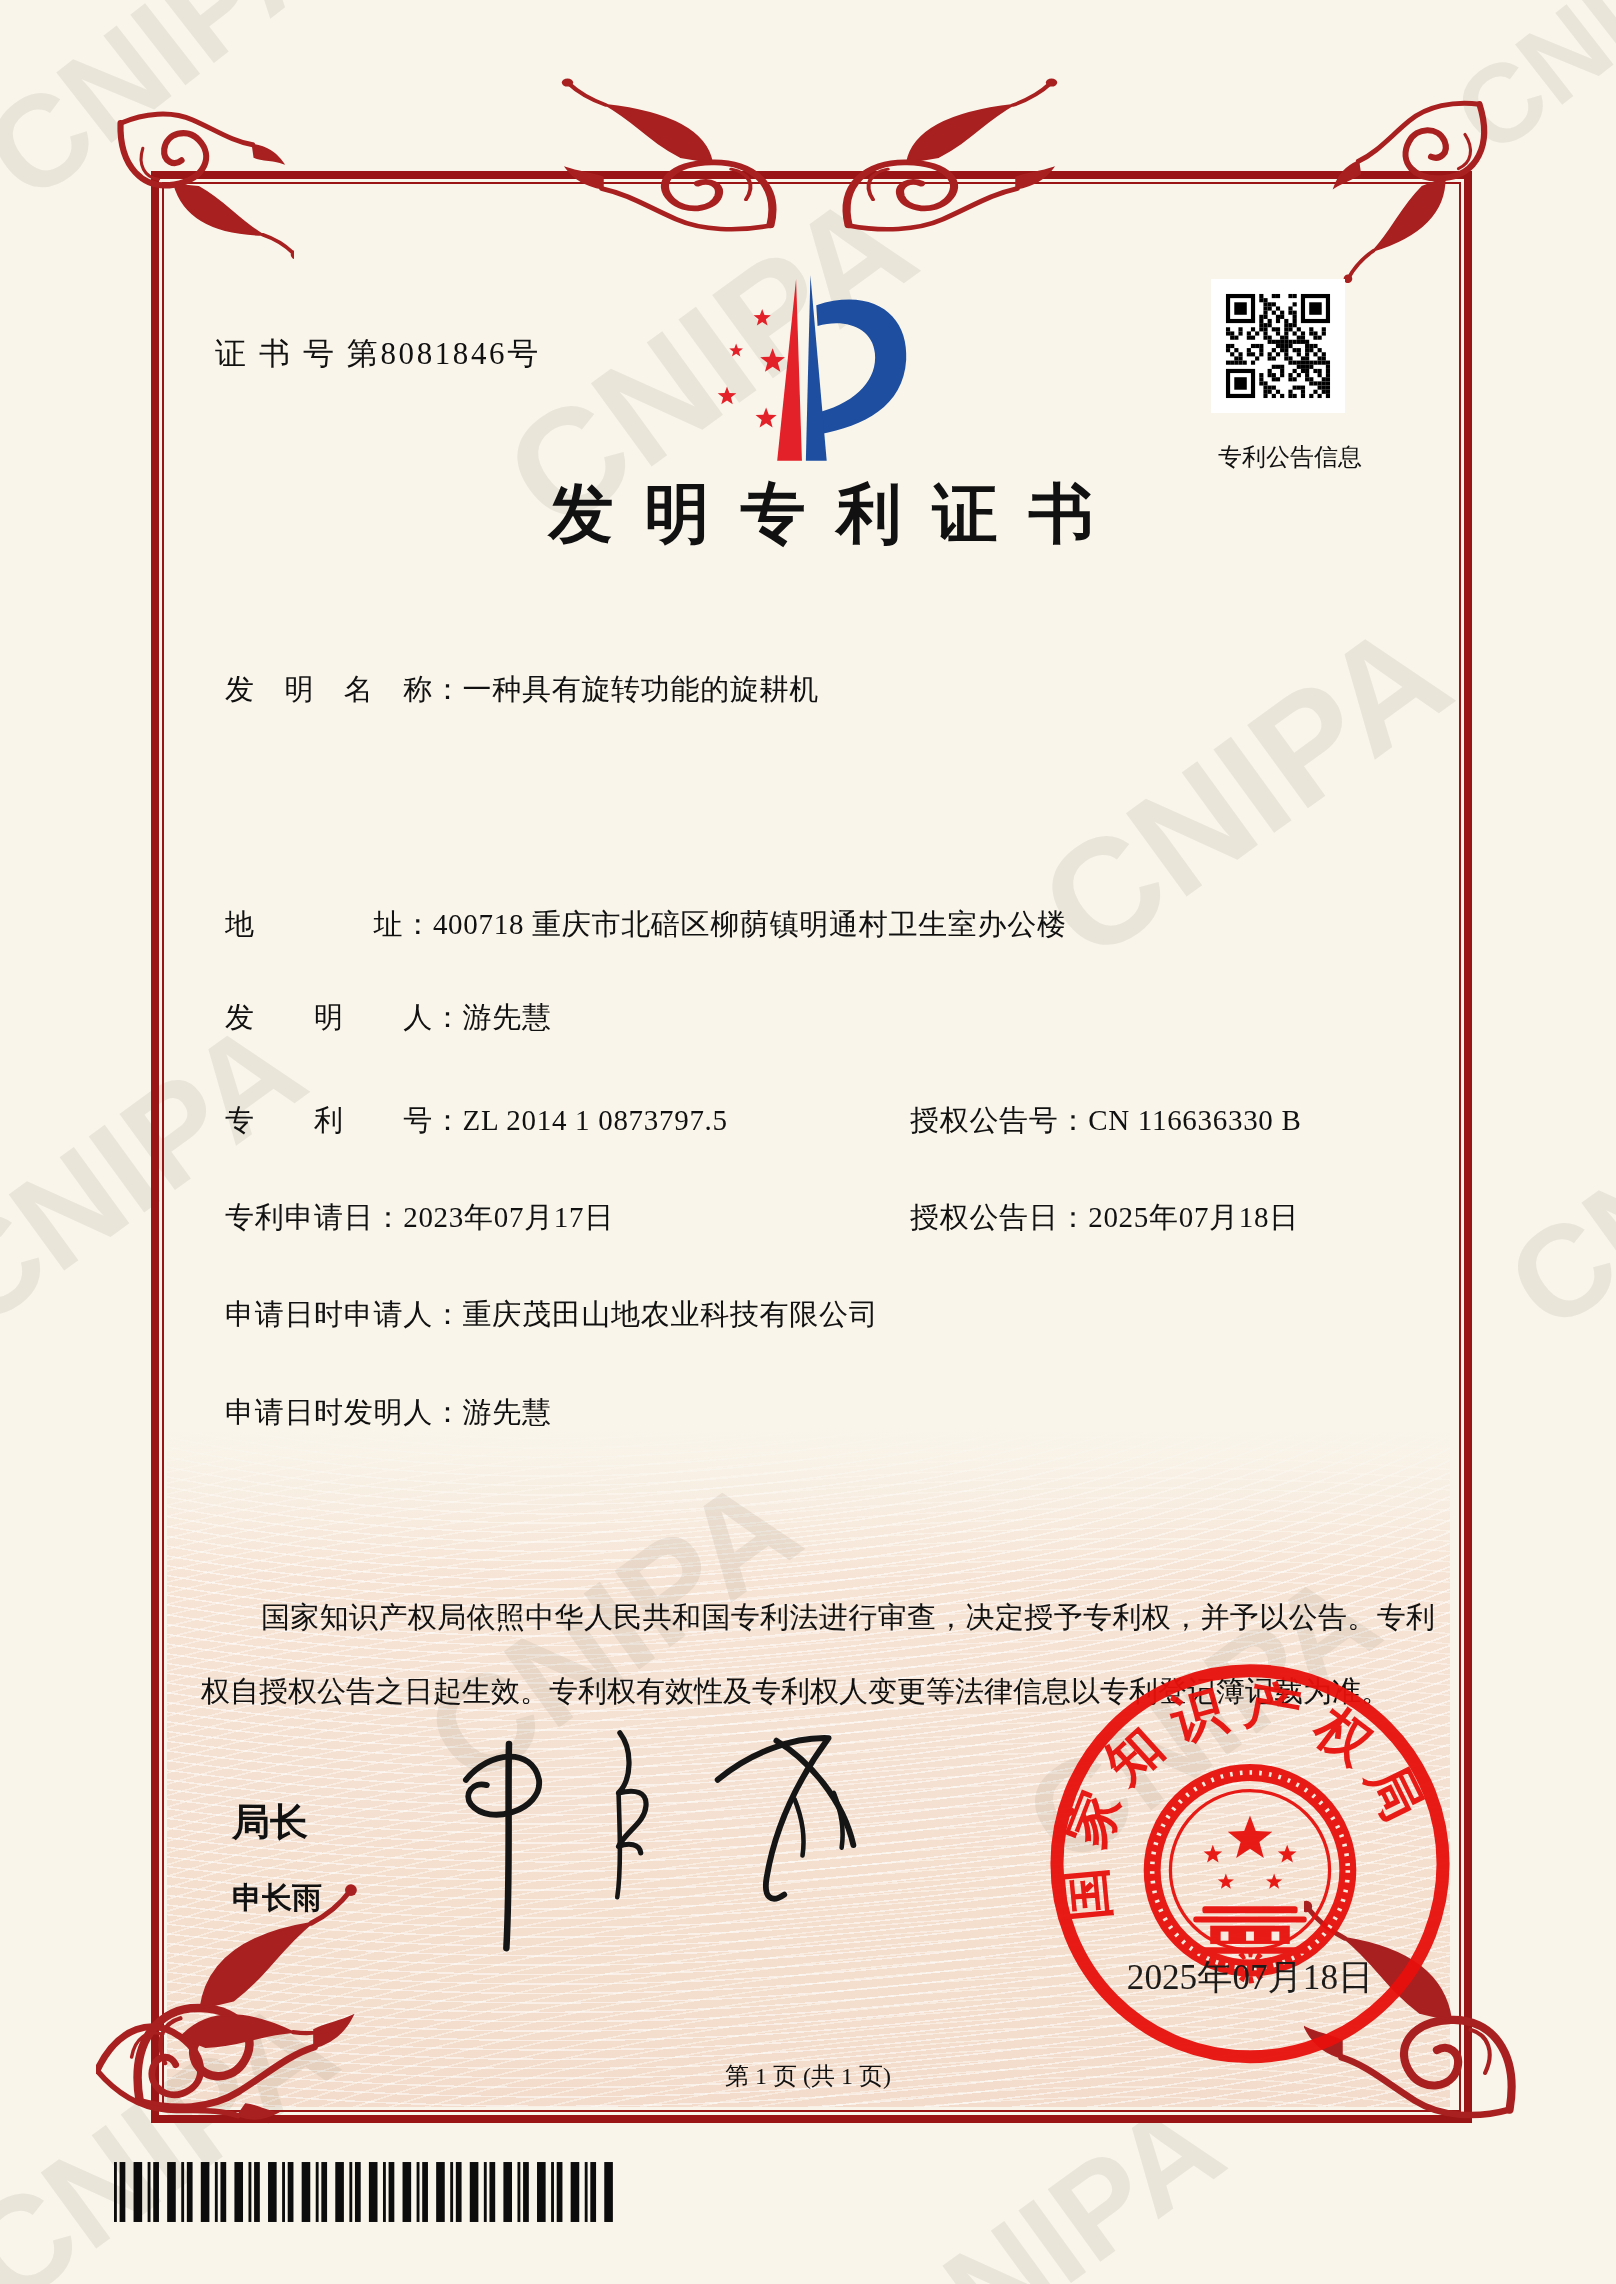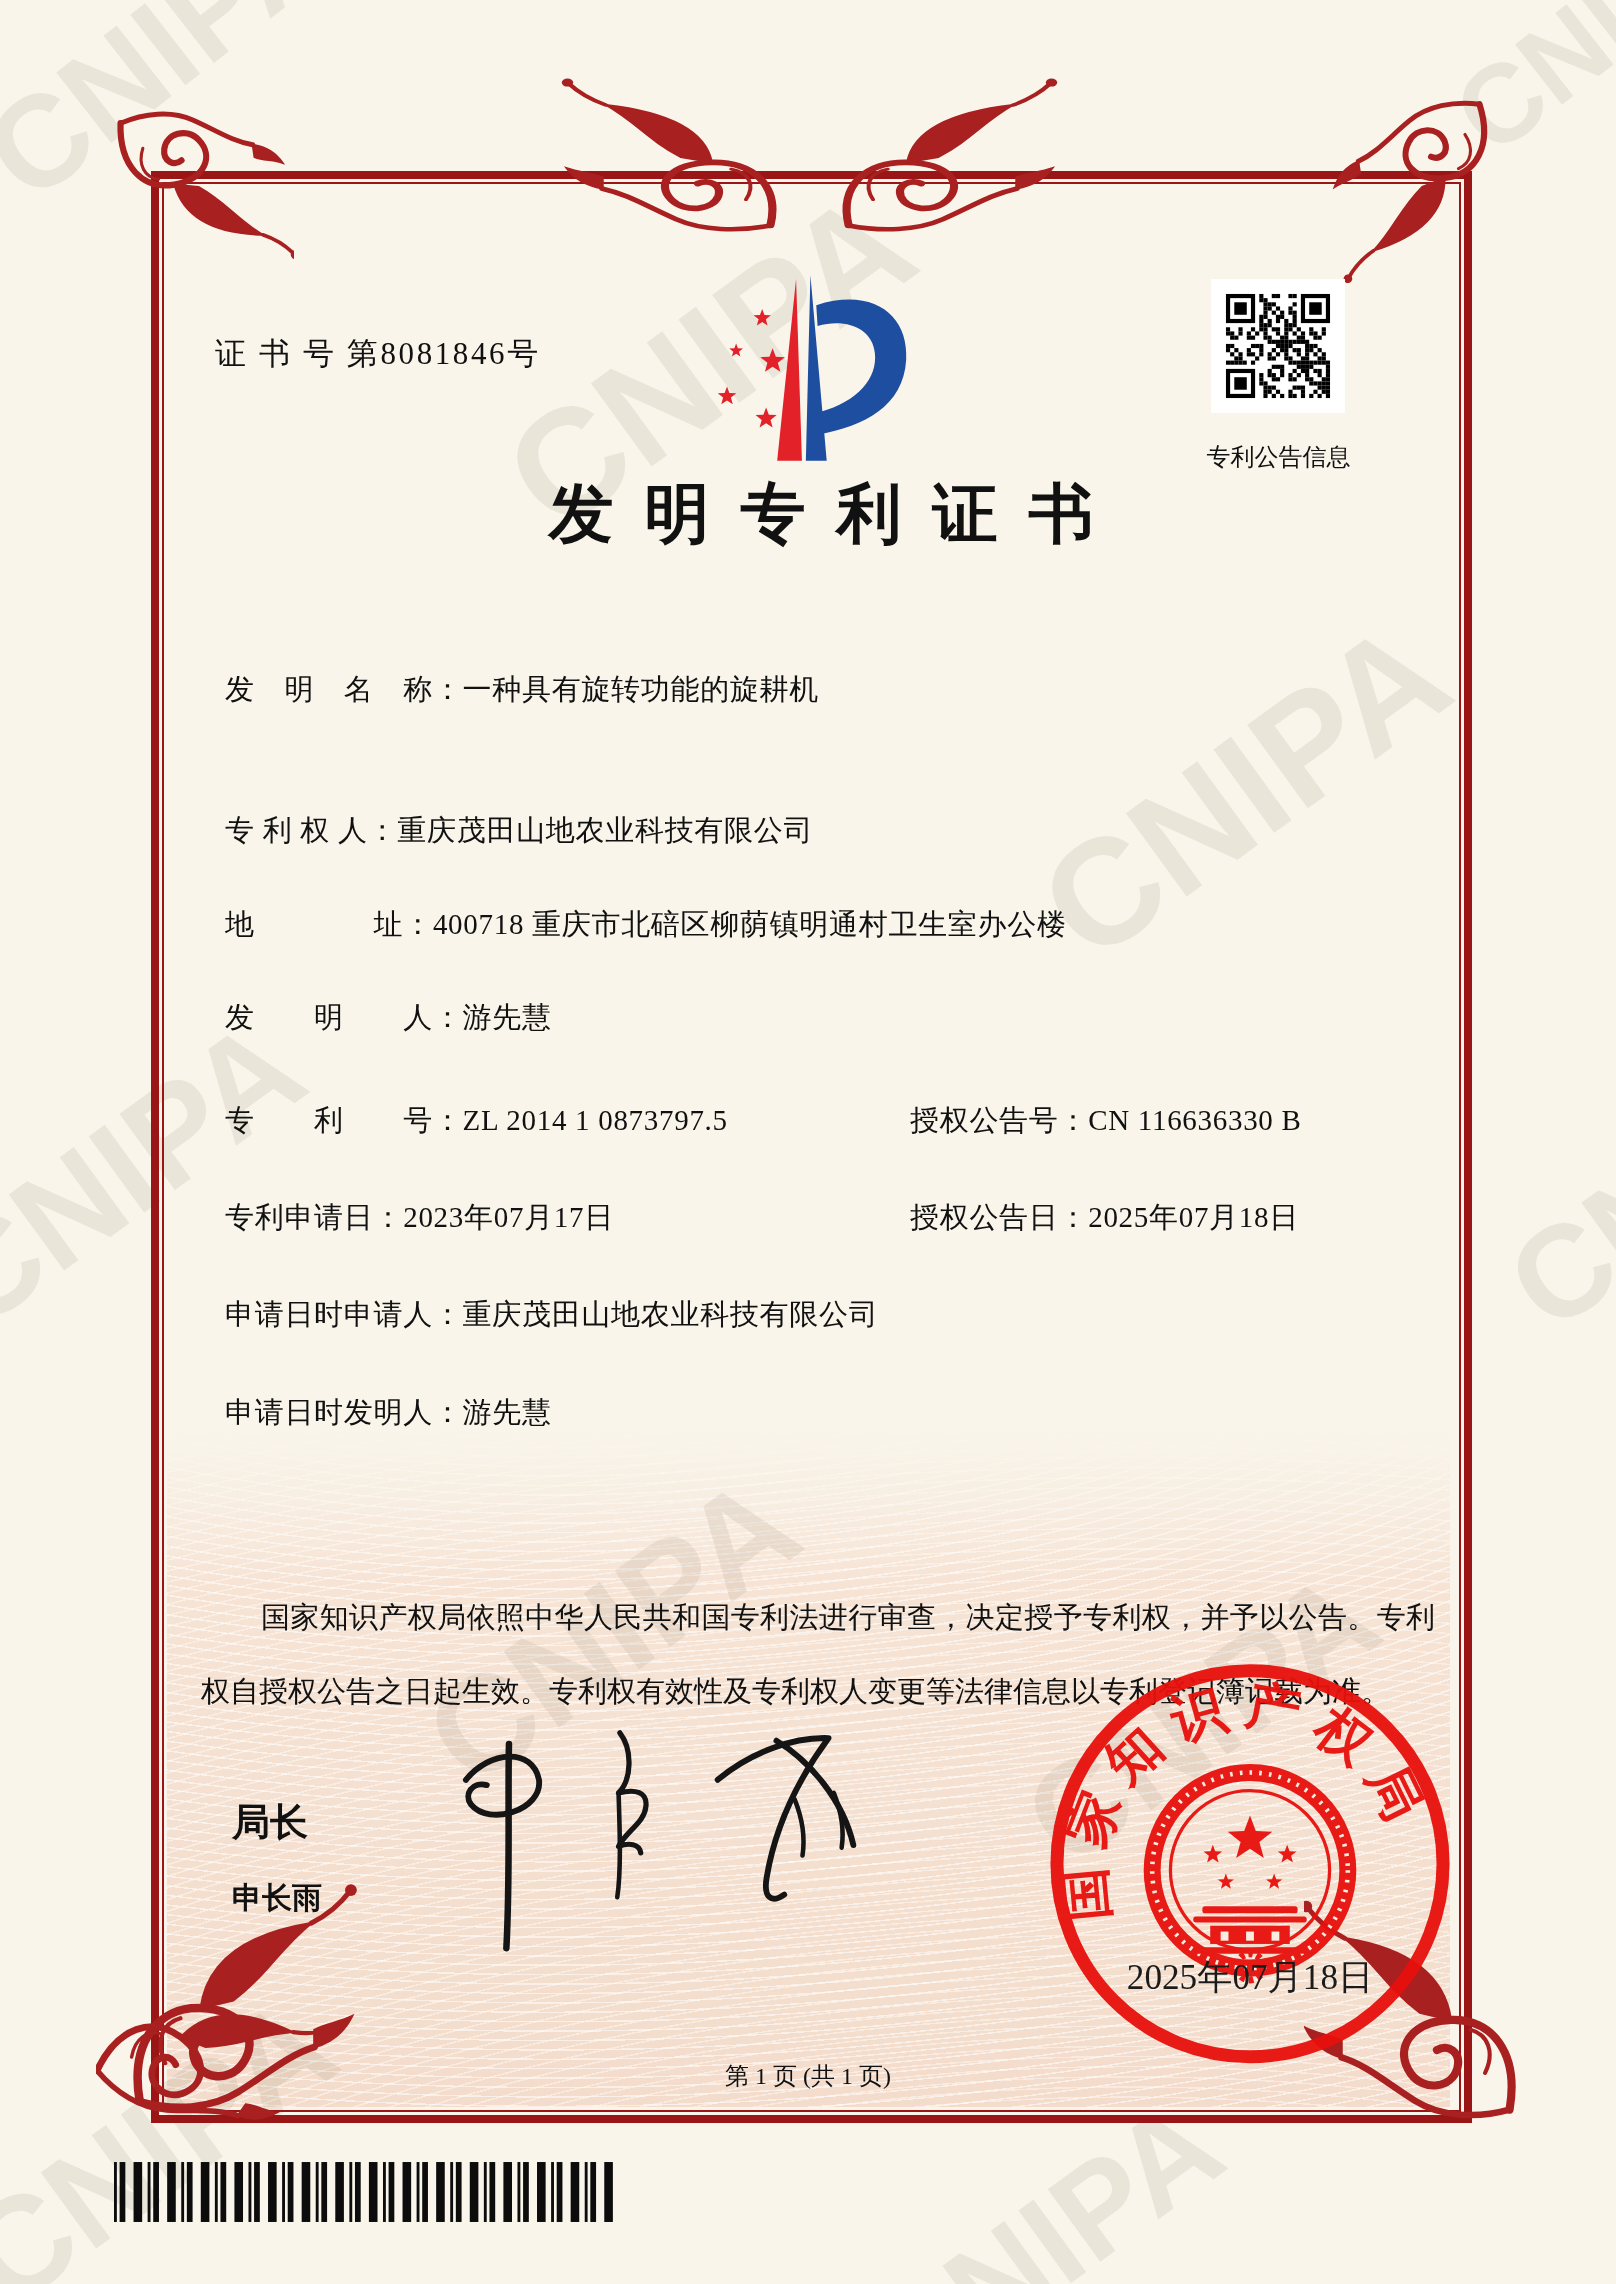--- a/index.html
+++ b/index.html
@@ -16,21 +16,21 @@
       repeating-radial-gradient(1695px 978px at 75% 210%, rgba(255,255,255,0) 0 15px, rgba(255,252,248,.45) 15px 17.6px),
       linear-gradient(#f7e6d8,#f3dccb);}
   .wave-fade{position:absolute;left:0;top:0;width:100%;height:170px;
     background:linear-gradient(#f9f5eb 8%,rgba(249,245,235,0));}
   
   .wm{position:absolute;font-family:"Liberation Sans","DejaVu Sans",sans-serif;font-weight:700;
       color:rgba(148,138,112,.14);transform-origin:center;white-space:nowrap;z-index:2;user-select:none;}
   
   .cert-no{position:absolute;left:215px;top:286px;font-size:31px;letter-spacing:2.6px;z-index:4;margin-top:47px;}
   .qrbox{position:absolute;left:1211px;top:279px;width:134px;height:134px;background:#fff;z-index:4;}
-  .qr-caption{position:absolute;left:1195px;top:441px;width:167px;text-align:center;font-size:24px;z-index:4;}
+  .qr-caption{position:absolute;left:1195px;top:441px;width:167px;text-align:right;font-size:24px;z-index:4;}
   .title{position:absolute;left:0;top:470px;width:100%;text-align:center;font-size:65px;font-weight:700;
          letter-spacing:31px;text-indent:31px;z-index:4;margin-left:13px;}
   
   .row{position:absolute;left:225px;width:1226px;font-size:29px;white-space:nowrap;z-index:4;}
   .row .lbl{letter-spacing:0.7px;}
   .row .val{letter-spacing:0.7px;}
   .cell2{position:absolute;left:685px;top:0;}
   .para{position:absolute;left:201px;top:1552px;width:1234px;font-size:29px;line-height:2.55;
         text-indent:60px;text-align:justify;z-index:4;}
   
@@ -334,23 +334,20 @@
         <rect x="35.8" y="151" width="19.200000000000003" height="19.200000000000003" fill="#000"></rect>
       </svg>
   </div>
   <div class="qr-caption">专利公告信息</div>
 
   <div class="title">发明专利证书</div>
 
   <div class="row" style="top:670px">
     <span class="lbl">发　明　名　称：</span><span class="val">一种具有旋转功能的旋耕机</span>
   </div>
-  <div class="row" style="top:811px">
-    <span class="lbl">专 利 权 人：</span><span class="val">重庆茂田山地农业科技有限公司</span>
-  </div>
   <div class="row" style="top:905px">
     <span class="lbl">地　　　　址：</span><span class="val">400718 重庆市北碚区柳荫镇明通村卫生室办公楼</span>
   </div>
   <div class="row" style="top:998px">
     <span class="lbl">发　　明　　人：</span><span class="val">游先慧</span>
   </div>
   <div class="row" style="top:1101px">
     <span><span class="lbl">专　　利　　号：</span><span class="val">ZL 2014 1 0873797.5</span></span>
     <span class="cell2"><span class="lbl">授权公告号：</span><span class="val">CN 116636330 B</span></span>
   </div>

